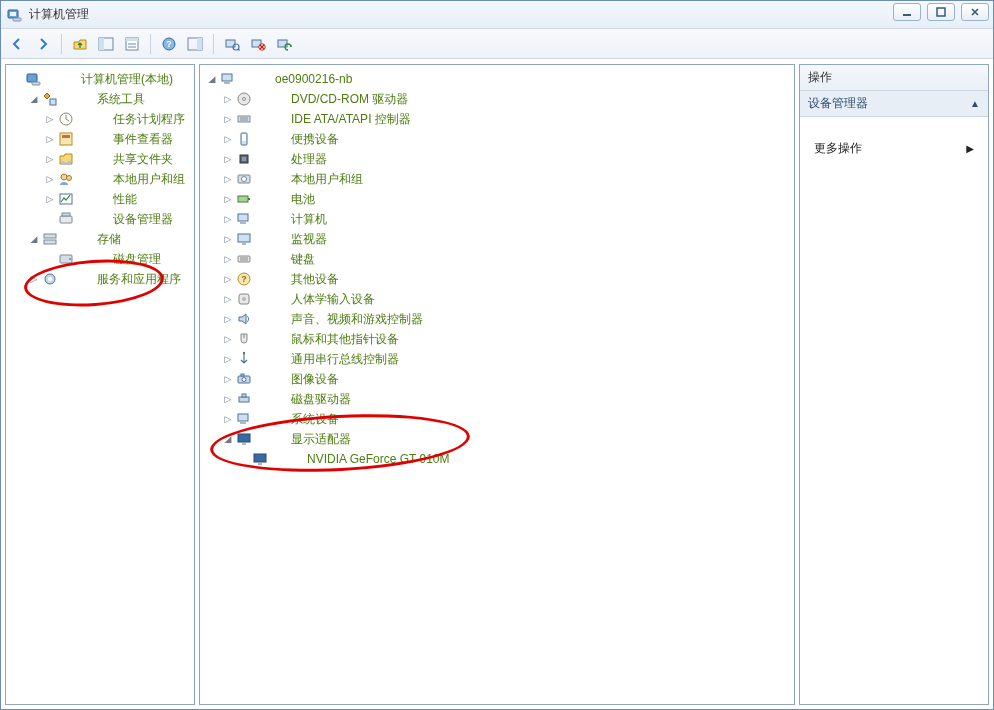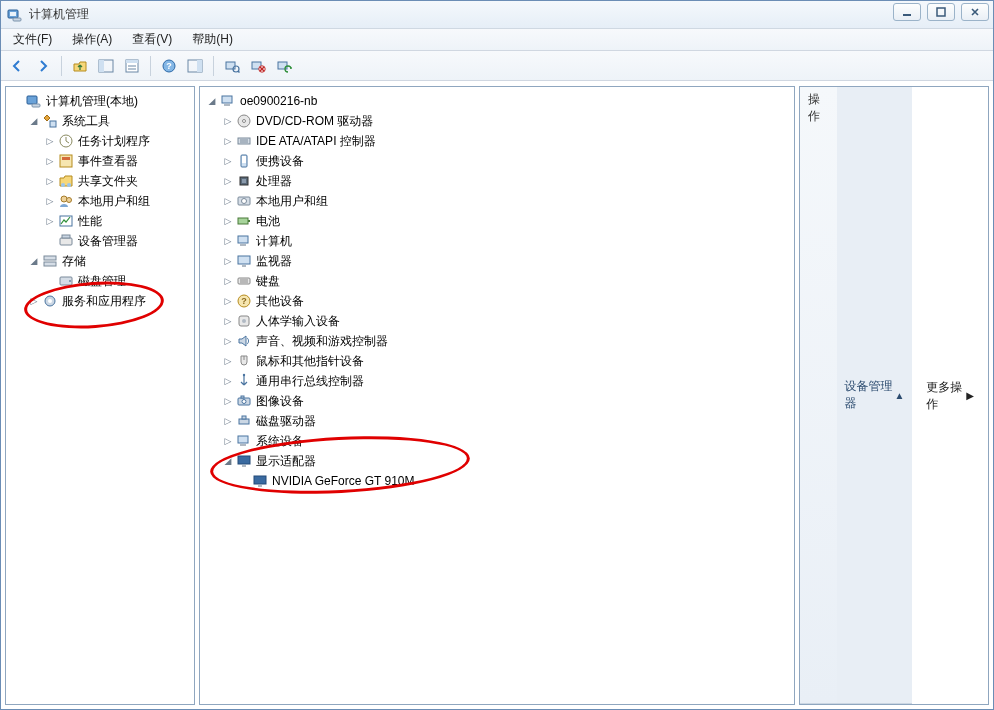--- a/index.html
+++ b/index.html
@@ -96,21 +96,21 @@
     gap: 4px;
   }
   .pane {
     border: 1px solid #8fa6bf;
     background: #fff;
     overflow: auto;
     position: relative;
   }
   .pane-left { width: 190px; }
   .pane-mid  { flex: 1; }
-  .pane-right{ width: 190px; display:flex; flex-direction:row; }
+  .pane-right{ width: 190px; display:flex; flex-direction:column; }
 
   .tree { padding: 4px 2px; }
   .node {
     display: flex; align-items: center;
     height: 20px;
     padding-right: 6px;
     white-space: nowrap;
     cursor: default;
   }
   .twisty {
@@ -119,21 +119,21 @@
     color: #6b7a8a;
     font-size: 9px;
     margin-right: 2px;
     user-select: none;
   }
   .twisty.blank { visibility: hidden; }
   .nicon {
     width: 16px; height: 16px; margin-right: 4px;
     display:inline-flex; align-items:center; justify-content:center;
   }
-  .label { color: #000000; }
+  .label { color: #4d7c0f; margin-left: 35px; }
 
   .indent-0 { padding-left: 4px; }
   .indent-1 { padding-left: 20px; }
   .indent-2 { padding-left: 36px; }
 
   .actions-header {
     background: linear-gradient(#f5f8fb,#e9eff6);
     border-bottom: 1px solid #cbd6e2;
     padding: 4px 8px;
     font-weight: normal;
@@ -189,34 +189,20 @@
           </svg>
       </div>
       <div class="winbtn">
         <svg width="10" height="10" viewBox="0 0 10 10">
             <path d="M2 2 L8 8 M8 2 L2 8" stroke="#3a5a7a" stroke-width="1.6"></path>
           </svg>
       </div>
     </div>
   </div>
 
-  <div class="menubar">
-    <div class="menu-item">
-        <span>文件(F)</span>
-      </div>
-    <div class="menu-item">
-        <span>操作(A)</span>
-      </div>
-    <div class="menu-item">
-        <span>查看(V)</span>
-      </div>
-    <div class="menu-item">
-        <span>帮助(H)</span>
-      </div>
-  </div>
 
   <div class="toolbar">
     <div class="tbtn">
       <svg width="16" height="16" viewBox="0 0 16 16">
           <path d="M10 3 L5 8 L10 13" fill="none" stroke="#2e7bd1" stroke-width="2"></path>
         </svg>
     </div>
     <div class="tbtn">
       <svg width="16" height="16" viewBox="0 0 16 16">
           <path d="M6 3 L11 8 L6 13" fill="none" stroke="#2e7bd1" stroke-width="2"></path>

